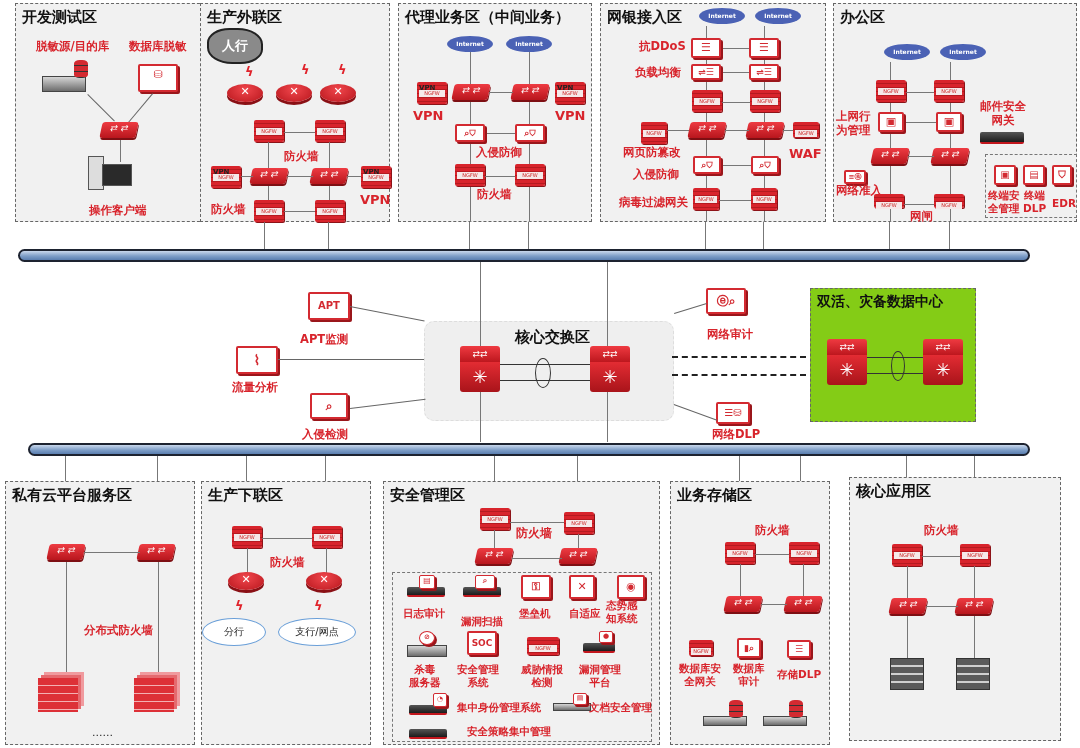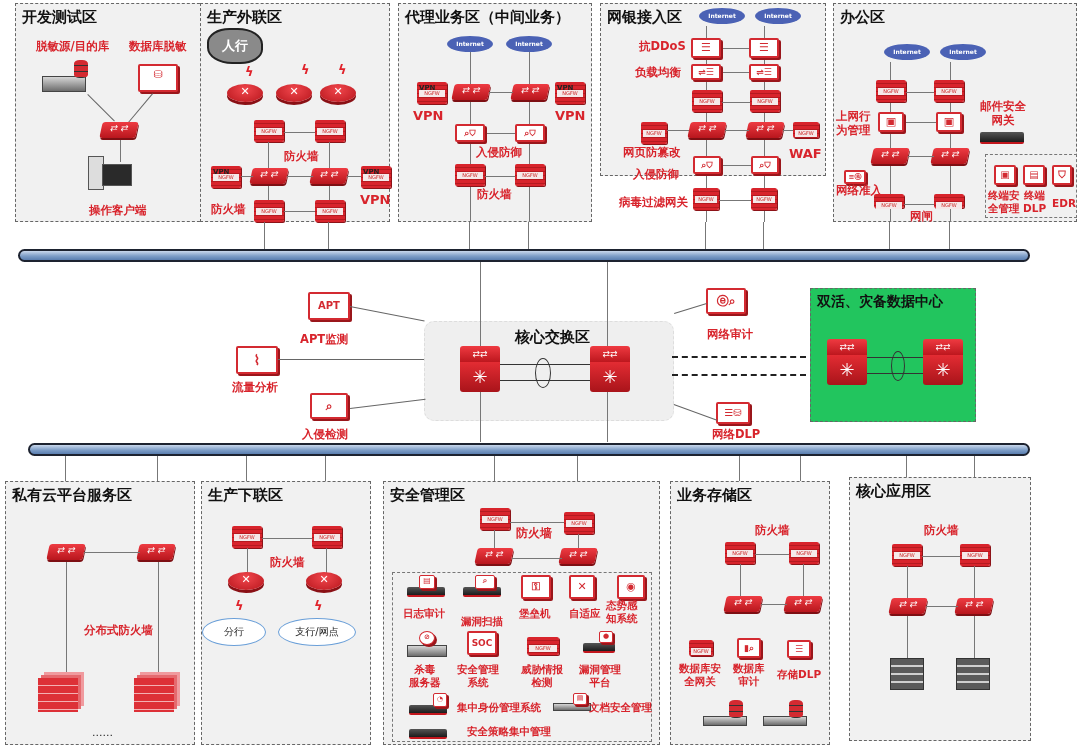--- a/index.html
+++ b/index.html
@@ -117,21 +117,21 @@
   <div class="dev box" style="left:56px;top:120px;width:30px;height:18px;line-height:14px;font-size:9px;">⌕⛉</div>
   <div class="dev box" style="left:116px;top:120px;width:30px;height:18px;line-height:14px;font-size:9px;">⌕⛉</div>
   <div class="hline" style="left:88px;top:129px;width:28px;"></div>
   <div class="lbl" style="left:77px;top:142px;">入侵防御</div>
   <div class="dev fw" style="left:56px;top:160px;"></div>
   <div class="dev fw" style="left:116px;top:160px;"></div>
   <div class="hline" style="left:86px;top:172px;width:30px;"></div>
   <div class="lbl" style="left:78px;top:184px;">防火墙</div>
 </div>
 
-<div class="zone" style="left:600px;top:3px;width:226px;height:173px;">
+<div class="zone" style="left:600px;top:3px;width:226px;height:219px;">
   <div class="zone-title">网银接入区</div>
   <div class="dev cloud-int" style="left:98px;top:4px;">Internet</div>
   <div class="dev cloud-int" style="left:154px;top:4px;">Internet</div>
   <div class="vline" style="left:105px;top:22px;height:196px;"></div>
   <div class="vline" style="left:163px;top:22px;height:196px;"></div>
   <div class="lbl" style="left:38px;top:36px;">抗DDoS</div>
   <div class="dev box" style="left:90px;top:34px;width:30px;height:20px;line-height:16px;">☰</div>
   <div class="dev box" style="left:148px;top:34px;width:30px;height:20px;line-height:16px;">☰</div>
   <div class="hline" style="left:122px;top:44px;width:26px;"></div>
   <div class="lbl" style="left:34px;top:62px;">负载均衡</div>
@@ -238,21 +238,21 @@
 <div class="dev box" style="left:706px;top:288px;width:40px;height:26px;line-height:22px;font-size:12px;">ⓔ⌕</div>
 <div class="lbl" style="left:707px;top:328px;">网络审计</div>
 <div class="line" style="left:674px;top:313px;width:34px;height:1px;transform:rotate(-17deg);transform-origin:0 0;"></div>
 <div class="dev box" style="left:716px;top:402px;width:34px;height:22px;line-height:18px;font-size:10px;">☰⛁</div>
 <div class="lbl" style="left:712px;top:428px;">网络DLP</div>
 <div class="line" style="left:674px;top:404px;width:46px;height:1px;transform:rotate(20deg);transform-origin:0 0;"></div>
 
 <div class="dash" style="left:672px;top:356px;width:134px;"></div>
 <div class="dash" style="left:672px;top:374px;width:134px;"></div>
 
-<div class="zone" style="left:810px;top:288px;width:166px;height:134px;background:#22c55e;">
+<div class="zone" style="left:810px;top:288px;width:166px;height:134px;background:#84cc16;">
   <div class="zone-title" style="font-size:14px;">双活、灾备数据中心</div>
   <div class="dev core" style="left:16px;top:50px;">
       <div class="top">⇄⇄</div>
       <div class="bot">✳</div>
     </div>
   <div class="dev core" style="left:112px;top:50px;">
       <div class="top">⇄⇄</div>
       <div class="bot">✳</div>
     </div>
   <div class="hline" style="left:56px;top:68px;width:56px;background:#333;"></div>
@@ -374,21 +374,21 @@
 全网关</div>
   <div class="lbl sm" style="left:62px;top:180px;white-space:pre;">数据库
 审计</div>
   <div class="lbl sm" style="left:106px;top:186px;">存储DLP</div>
   <div class="dev server" style="left:32px;top:234px;height:10px;"></div>
   <div class="dev db" style="left:58px;top:218px;"></div>
   <div class="dev server" style="left:92px;top:234px;height:10px;"></div>
   <div class="dev db" style="left:118px;top:218px;"></div>
 </div>
 
-<div class="zone" style="left:849px;top:477px;width:182px;height:264px;">
+<div class="zone" style="left:849px;top:477px;width:212px;height:264px;">
   <div class="zone-title">核心应用区</div>
   <div class="lbl" style="left:74px;top:46px;">防火墙</div>
   <div class="dev fw" style="left:42px;top:66px;"></div>
   <div class="dev fw" style="left:110px;top:66px;"></div>
   <div class="hline" style="left:72px;top:78px;width:38px;"></div>
   <div class="vline" style="left:57px;top:88px;height:32px;"></div>
   <div class="vline" style="left:124px;top:88px;height:32px;"></div>
   <div class="dev sw" style="left:40px;top:120px;"></div>
   <div class="dev sw" style="left:106px;top:120px;"></div>
   <div class="hline" style="left:76px;top:128px;width:32px;"></div>

